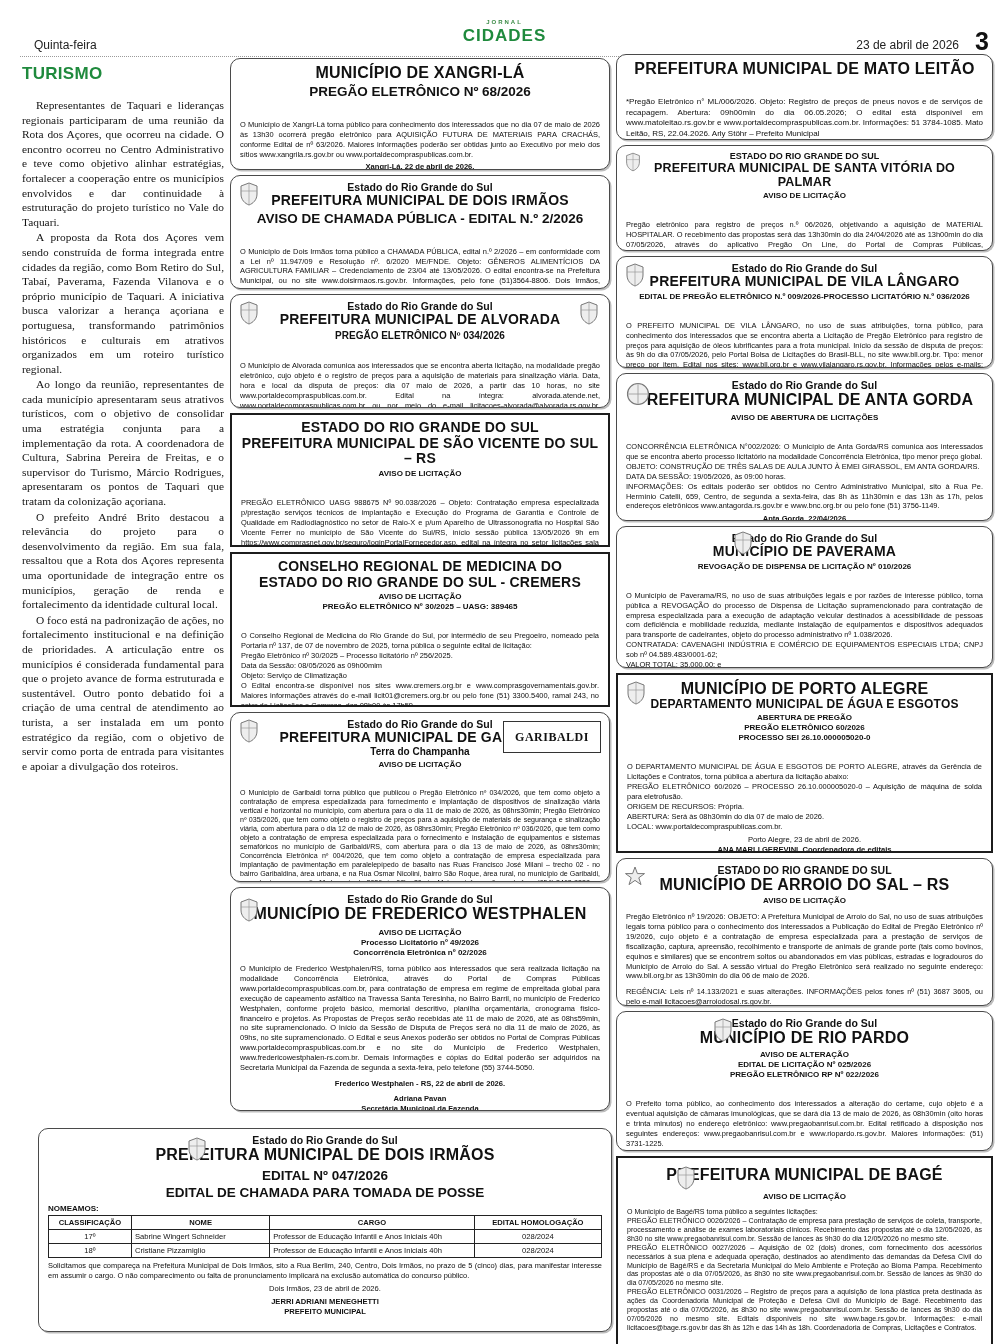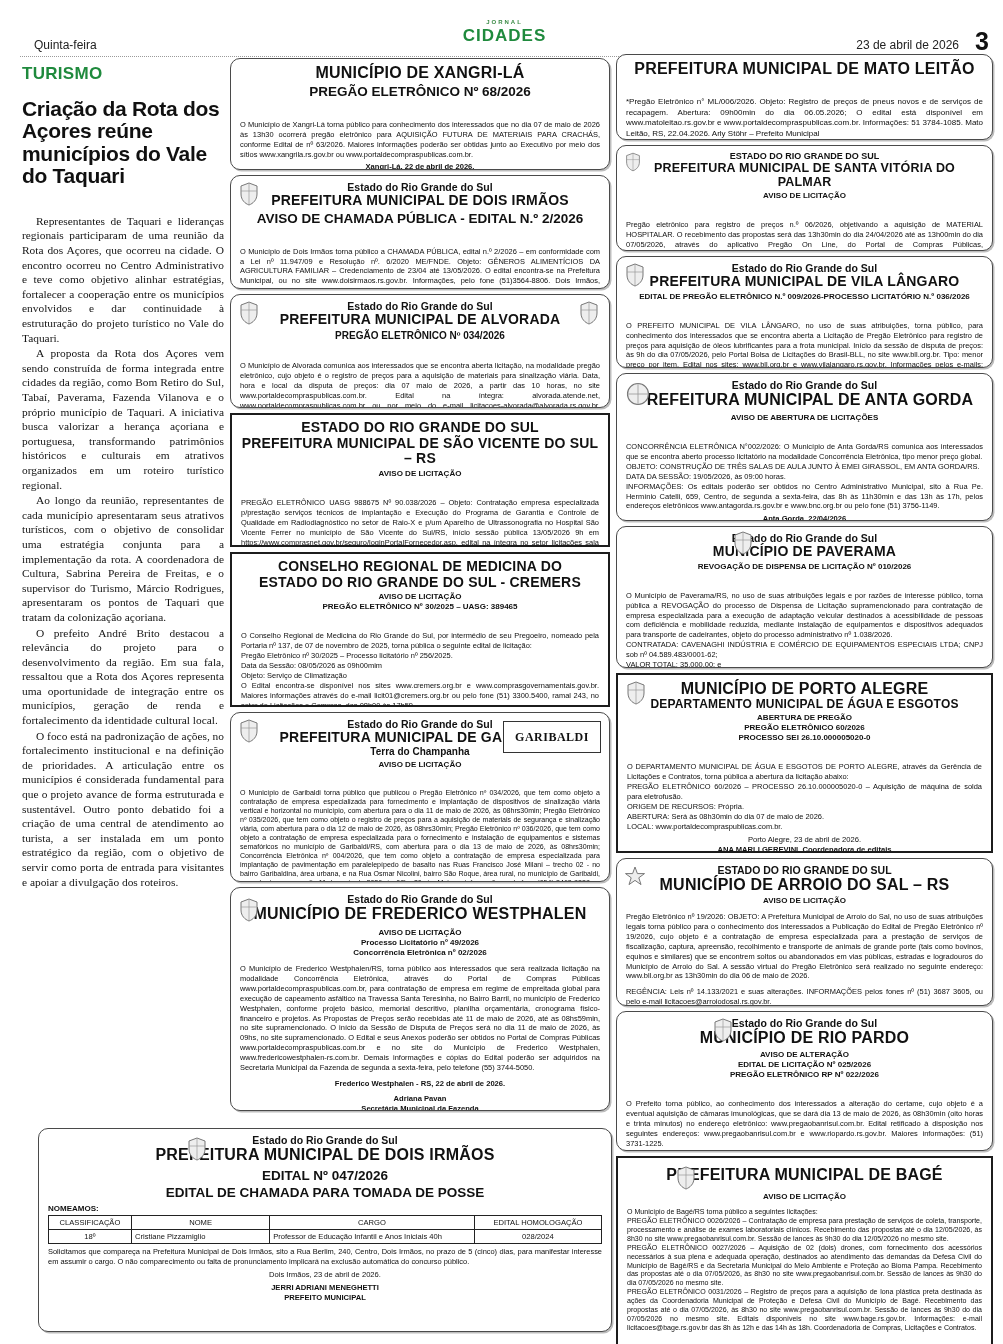--- a/index.html
+++ b/index.html
@@ -43,41 +43,40 @@
   .crest.rt{left:auto;right:10px;}
   .crest svg{width:100%;height:100%;}
   .gar-logo{position:absolute;right:8px;top:8px;width:96px;height:30px;border:1px solid #333;
             background:#fff;display:flex;align-items:center;justify-content:center;
             font-family:"Liberation Serif",serif;font-weight:bold;font-size:12px;letter-spacing:.5px;}
   
   .bottombox{position:absolute;left:38px;top:1128px;width:574px;height:204px;}
   .nomeamos{font-size:8px;font-weight:bold;margin:2px 0 2px 0;text-align:left;}
   table.posse{width:100%;border-collapse:collapse;margin:1px 0 3px 0;}
   table.posse th,table.posse td{border:1px solid #222;font-size:7.6px;padding:2px 3px;text-align:center;}
-  table.posse th{font-weight:normal;}
+  table.posse th{font-weight:bold;}
   table.posse td.l{text-align:left;}
 </style>
 </head>
 <body>
 
 <div class="page">
 
   <div class="hdr">
     <span class="hdr-left">Quinta-feira</span>
     <span class="hdr-center">
       <span class="mast-top">JORNAL</span><br>
       <span class="mast">CIDADES</span>
     </span>
     <span class="hdr-right">23 de abril de 2026</span>
     <span class="hdr-page">3</span>
   </div>
 
   <div class="article">
     <div class="section">TURISMO</div>
-    <div class="headline">Criação da Rota dos Açores reúne municípios do Vale do Taquari</div>
     <p>Representantes de Taquari e lideranças regionais participaram de uma reunião da Rota dos Açores, que ocorreu na cidade. O encontro ocorreu no Centro Administrativo e teve como objetivo alinhar estratégias, fortalecer a cooperação entre os municípios envolvidos e dar continuidade à estruturação do projeto turístico no Vale do Taquari.</p>
     <p>A proposta da Rota dos Açores vem sendo construída de forma integrada entre cidades da região, como Bom Retiro do Sul, Tabaí, Paverama, Fazenda Vilanova e o próprio município de Taquari. A iniciativa busca valorizar a herança açoriana e portuguesa, transformando patrimônios históricos e culturais em atrativos organizados em um roteiro turístico regional.</p>
     <p>Ao longo da reunião, representantes de cada município apresentaram seus atrativos turísticos, com o objetivo de consolidar uma estratégia conjunta para a implementação da rota. A coordenadora de Cultura, Sabrina Pereira de Freitas, e o supervisor do Turismo, Márcio Rodrigues, apresentaram os pontos de Taquari que tratam da colonização açoriana.</p>
     <p>O prefeito André Brito destacou a relevância do projeto para o desenvolvimento da região. Em sua fala, ressaltou que a Rota dos Açores representa uma oportunidade de integração entre os municípios, geração de renda e fortalecimento da identidade cultural local.</p>
     <p>O foco está na padronização de ações, no fortalecimento institucional e na definição de prioridades. A articulação entre os municípios é considerada fundamental para que o projeto avance de forma estruturada e sustentável. Outro ponto debatido foi a criação de uma central de atendimento ao turista, a ser instalada em um ponto estratégico da região, com o objetivo de servir como porta de entrada para visitantes e apoiar a divulgação dos roteiros.</p>
   </div>
 
   <div class="colmid">
 
     <div class="box" style="height:112px">
@@ -184,20 +183,26 @@
       <thead>
         <tr>
           <th style="width:15%">CLASSIFICAÇÃO</th>
           <th style="width:25%">NOME</th>
           <th style="width:37%">CARGO</th>
           <th style="width:23%">EDITAL HOMOLOGAÇÃO</th>
         </tr>
       </thead>
       <tbody>
         <tr>
+          <td>17º</td>
+          <td class="l">Sabrine Wingert Schneider</td>
+          <td class="l">Professor de Educação Infantil e Anos Iniciais 40h</td>
+          <td>028/2024</td>
+        </tr>
+        <tr>
           <td>18º</td>
           <td class="l">Cristiane Pizzamiglio</td>
           <td class="l">Professor de Educação Infantil e Anos Iniciais 40h</td>
           <td>028/2024</td>
         </tr>
       </tbody>
     </table>
     <div class="nbody" style="margin-top:0">Solicitamos que compareça na Prefeitura Municipal de Dois Irmãos, sito a Rua Berlim, 240, Centro, Dois Irmãos, no prazo de 5 (cinco) dias, para manifestar interesse em assumir o cargo. O não comparecimento ou falta de pronunciamento implicará na exclusão automática do concurso público.</div>
     <div class="sign plain">Dois Irmãos, 23 de abril de 2026.</div>
     <div class="sign" style="margin-top:4px">JERRI ADRIANI MENEGHETTI</div>

